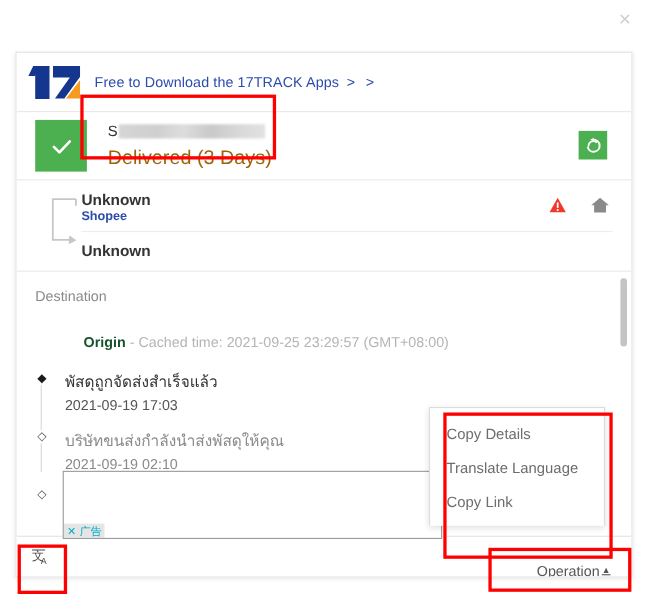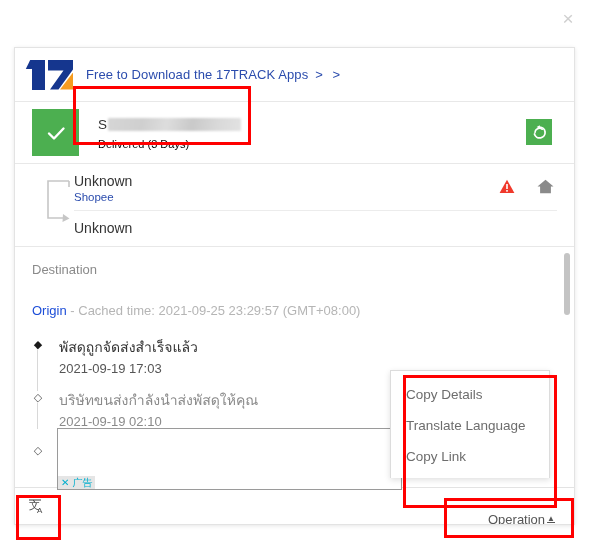--- a/index.html
+++ b/index.html
@@ -114,22 +114,22 @@
   .track-no .visible-part { letter-spacing: 0.2px; }
   .redact {
     display: inline-block;
     width: 133px; height: 13px;
     margin-left: 1px;
     background: linear-gradient(100deg,#d6d6d6 0%,#cfcfcf 26%,#dddddd 44%,#c9c9c9 63%,#d9d9d9 82%,#e2e2e2 100%);
     filter: blur(1.2px);
     border-radius: 1px;
   }
   .delivered {
-    font-size: 11px;
-    color: #000000;
+    font-size: 18px;
+    color: #a16207;
     margin-top: 5px;
   }
   .refresh-btn {
     position: absolute;
     right: 22px; top: 17px;
     width: 26px; height: 26px;
     background: #4caf50;
     display: flex; align-items: center; justify-content: center;
     cursor: pointer;
   }
@@ -149,21 +149,21 @@
     border-bottom: 1px solid #e8e8e8;
     padding: 0 17px 0 17px;
     position: relative;
   }
   .route-bracket {
     width: 42px;
     flex: 0 0 auto;
     position: relative;
   }
   .route-bracket svg { position: absolute; left: 6px; top: 14px; }
-  .route-cols { flex: 1 1 auto; }
+  .route-cols { flex: 1 1 auto; font-weight: bold; }
   .route-top {
     border-bottom: 1px solid #ececec;
     padding: 9px 0 7px 0;
     display: flex;
     align-items: flex-start;
   }
   .route-top .labels { flex: 1 1 auto; }
   .route-line1 {
     font-size: 14px;
     color: #333;
@@ -189,21 +189,21 @@
   }
   .dest-row {
     font-size: 13px;
     color: #8a8a8a;
     padding-top: 15px;
   }
   .origin-row {
     padding-top: 26px;
     font-size: 13px;
   }
-  .origin-row .bold { color: #1d4ed8; font-weight: normal; }
+  .origin-row .bold { color: #14532d; font-weight: bold; margin-left: 44px; }
   .origin-row .dim  { color: #b5b5b5; }
 
   
   .timeline {
     margin-top: 18px;
     position: relative;
     padding-left: 27px;
   }
   .tl-line {
     position: absolute;

